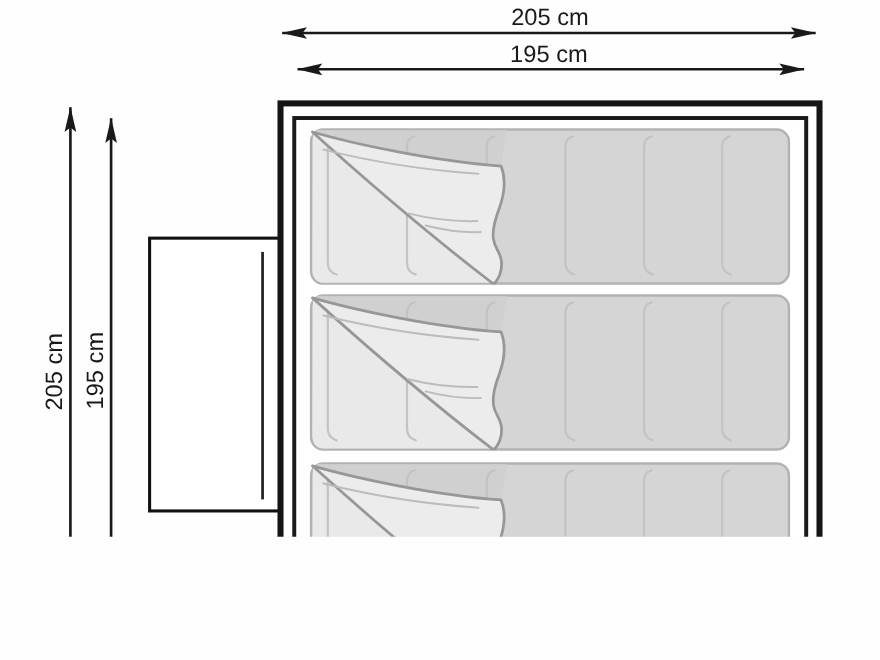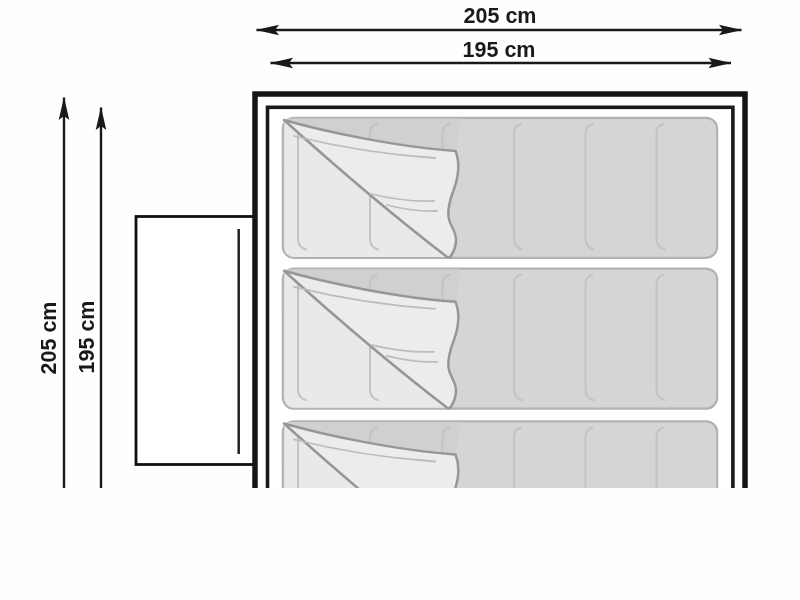--- a/index.html
+++ b/index.html
@@ -1,16 +1,16 @@
 <!DOCTYPE html>
 <html><head>
 <meta charset="utf-8">
 <style>
   html,body{margin:0;padding:0;background:#fefefe;}
-  #stage{width:800px;height:488px;position:relative;font-family:"Liberation Sans", sans-serif;font-weight:bold;}
+  #stage{width:800px;height:488px;position:relative;font-family:"Liberation Sans", sans-serif;}
   svg{display:block;filter:blur(0.7px);}
   text{font-family:"Liberation Sans", sans-serif;fill:#191919;}
 </style>
 </head>
 <body>
 
 <div id="stage">
 <svg width="800" height="600" viewBox="0 0 800 600">
   <defs>
     <marker id="ah" viewBox="0 0 24 12" refX="23" refY="6" markerWidth="24" markerHeight="12" markerUnits="userSpaceOnUse" orient="auto-start-reverse">

